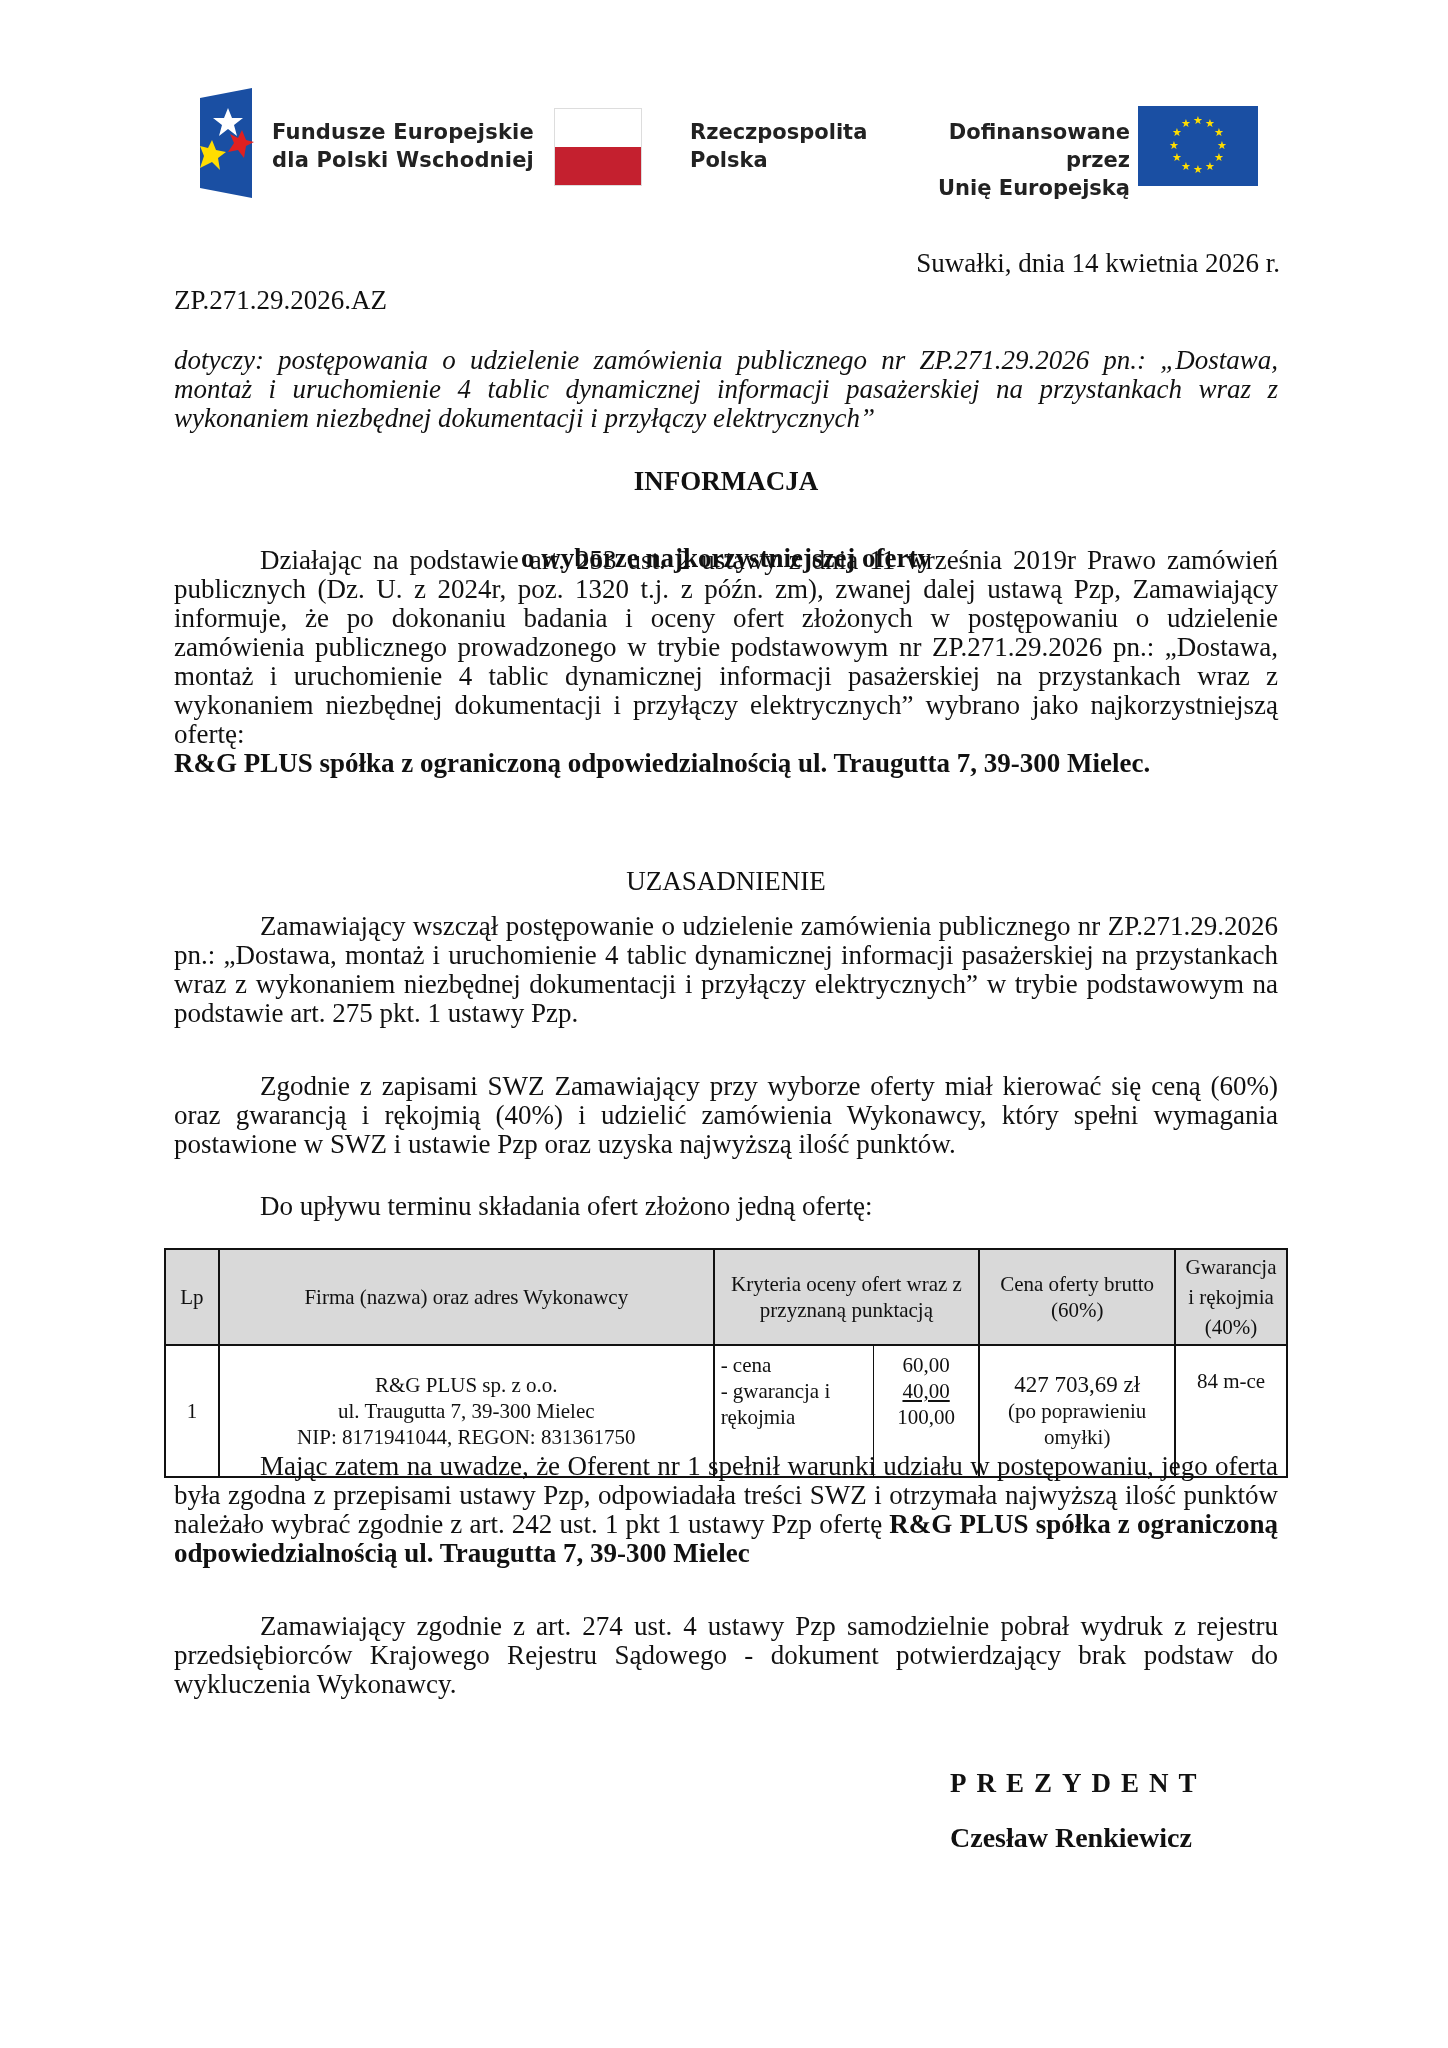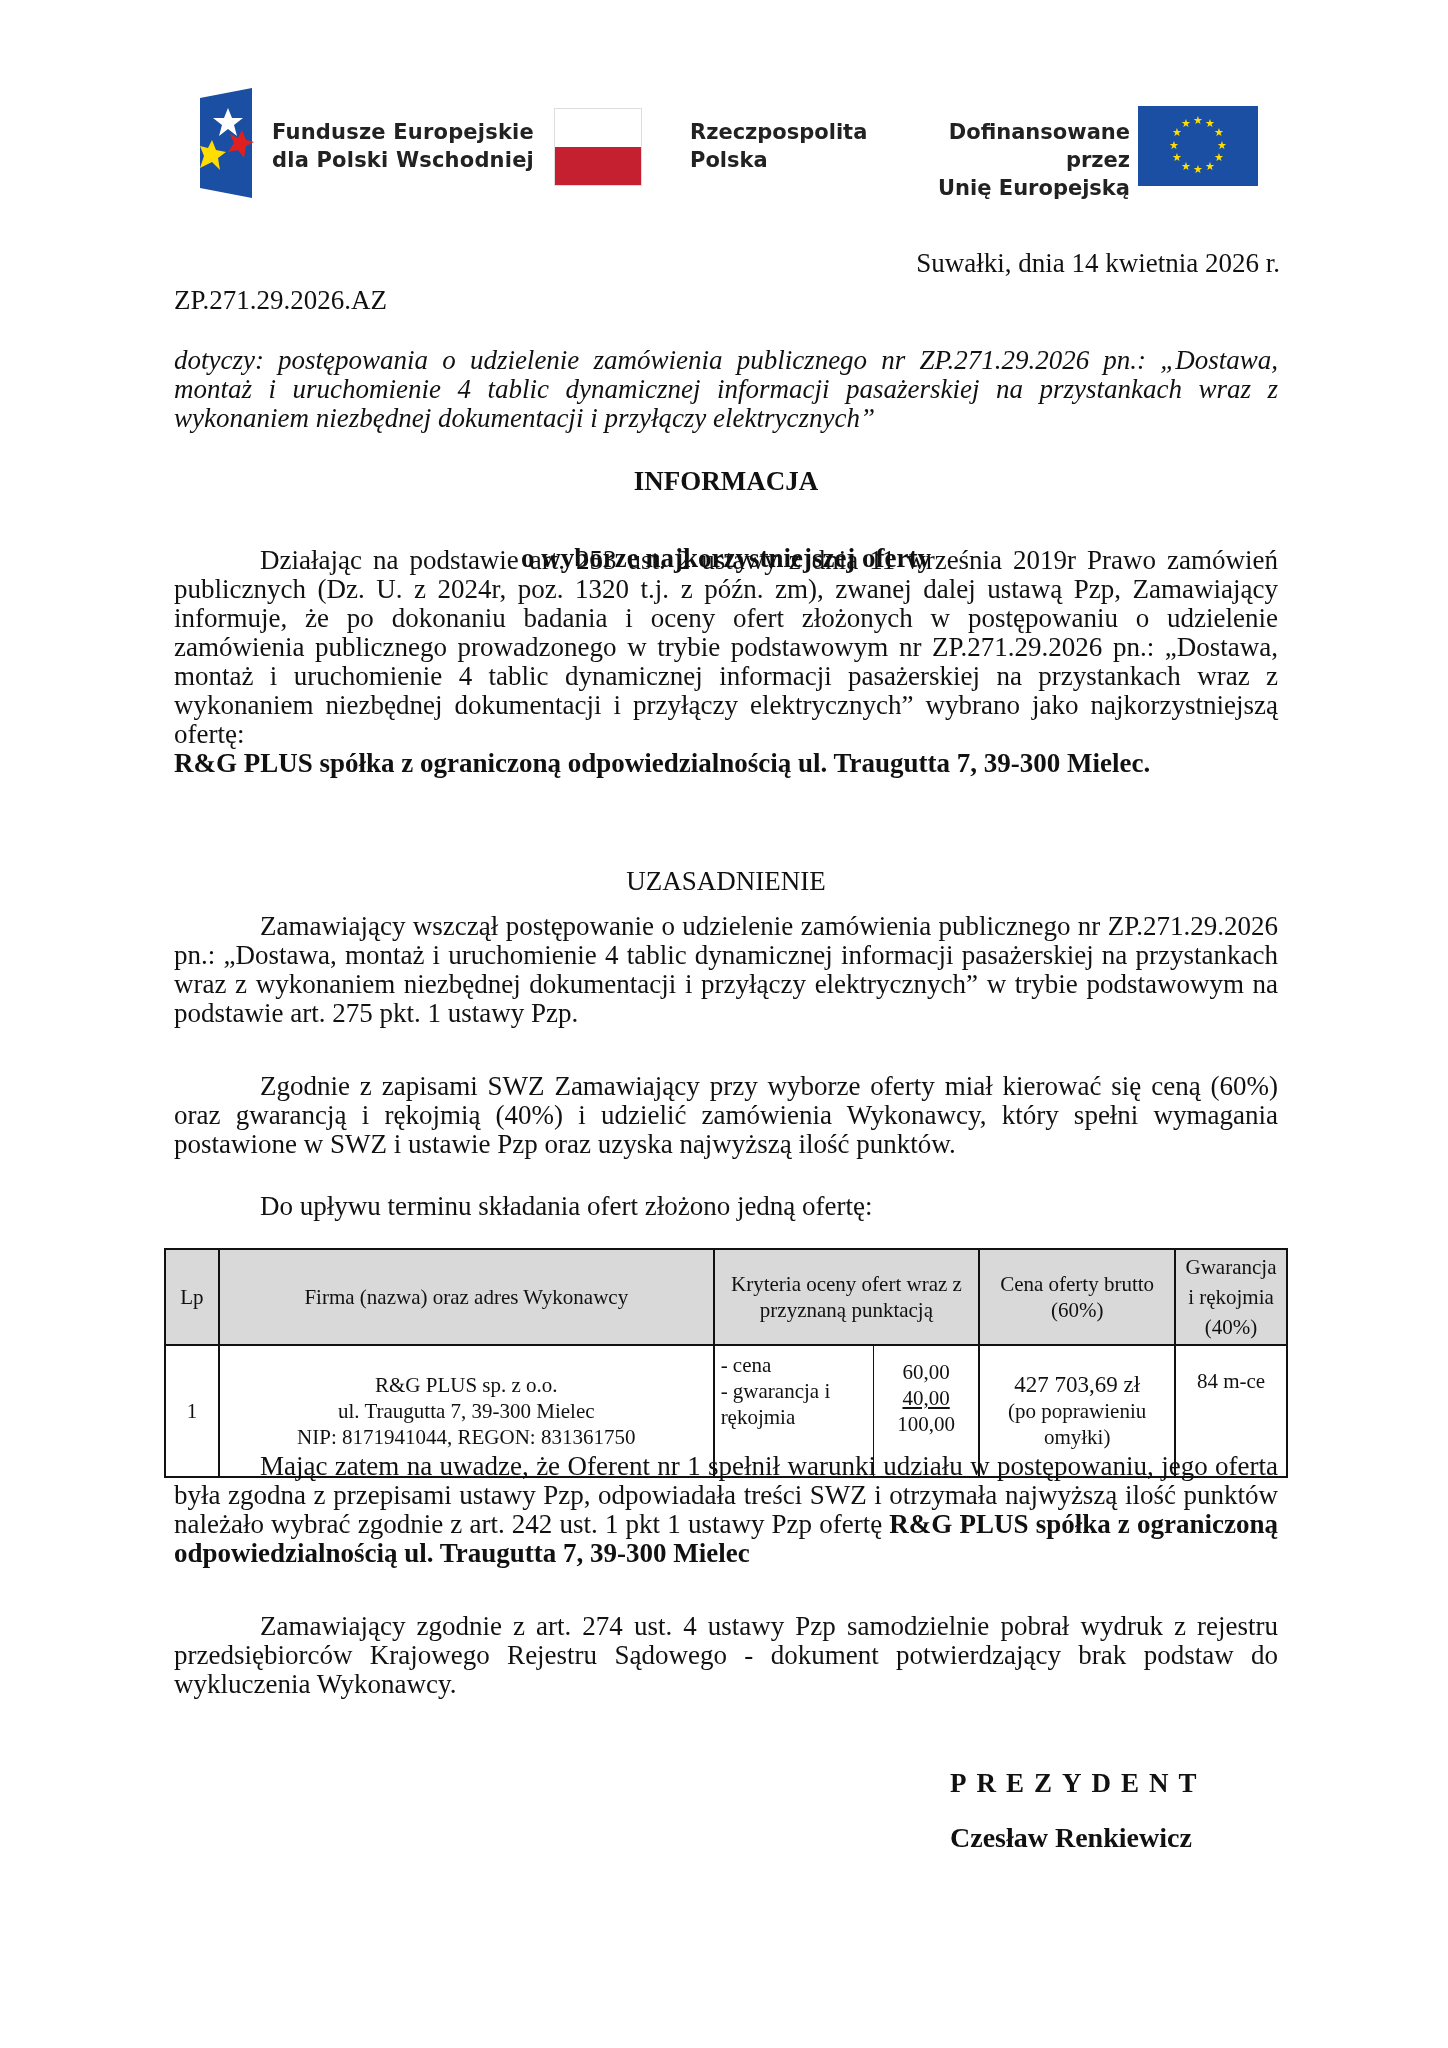--- a/index.html
+++ b/index.html
@@ -38,21 +38,21 @@
   .p2 { left: 174px; top: 912px; width: 1104px; text-indent: 86px; }
   .p3 { left: 174px; top: 1072px; width: 1104px; text-indent: 86px; }
   .p4 { left: 174px; top: 1192px; width: 1104px; text-indent: 86px; }
 
   
   .tbl { left: 164px; top: 1248px; width: 1124px; border-collapse: collapse; font-size: 21px; line-height: 26px; }
   .tbl td, .tbl th { border: 2px solid #111; padding: 2px 6px; vertical-align: middle; font-weight: normal; }
   .tbl th { background: #d9d9d9; text-align: center; height: 70px; }
   .tbl td { text-align: center; height: 106px; }
   .tbl .crit-labels { text-align: left; vertical-align: top; padding-top: 6px; border-right: 1px solid #111; }
-  .tbl .crit-pts { vertical-align: top; padding-top: 13px; border-left: 1px solid #111; }
+  .tbl .crit-pts { vertical-align: top; padding-top: 6px; border-left: 1px solid #111; }
   .pts-line { display: block; }
   .underline { text-decoration: underline; }
 
   .p5 { left: 174px; top: 1452px; width: 1104px; text-indent: 86px; }
   .p5 .b { font-weight: bold; }
   .p6 { left: 174px; top: 1612px; width: 1104px; text-indent: 86px; }
 
   .signer-title { left: 950px; top: 1768px; font-size: 27px; font-weight: bold; letter-spacing: 10px; }
   .signer-name { left: 950px; top: 1822px; font-size: 28px; font-weight: bold; }
 </style>

